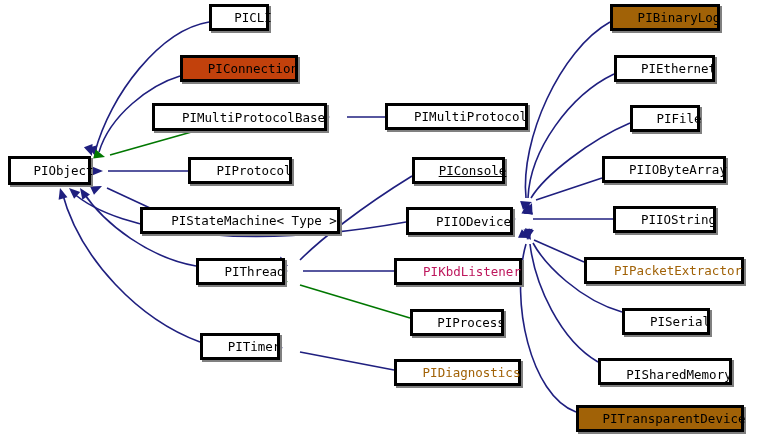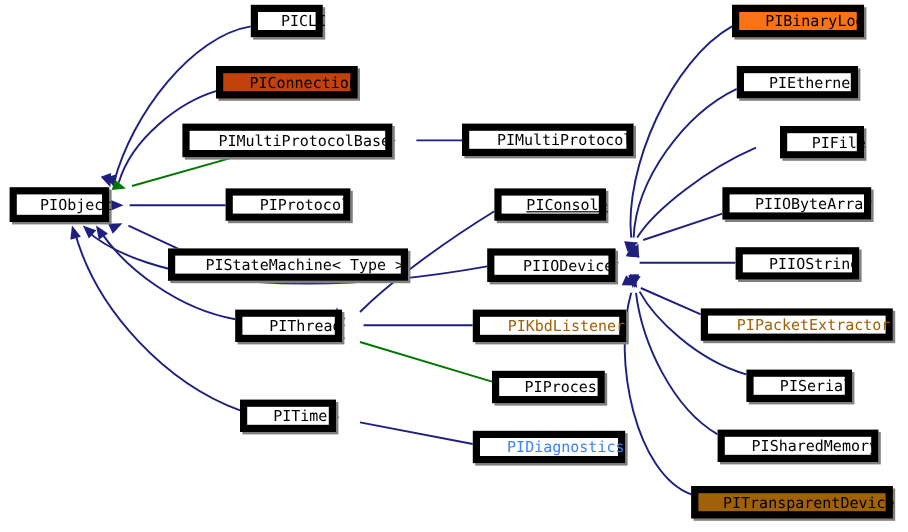--- a/index.html
+++ b/index.html
@@ -21,21 +21,21 @@
     position: absolute;
     left: 0;
     top: 0;
     width: 757px;
     height: 443px;
   }
   .node {
     position: absolute;
     box-sizing: border-box;
     background: #ffffff;
-    border: 6px solid #701a75;
+    border: 3px solid #701a75;
     box-shadow: 2px 2px 0 0 #808080;
     display: flex;
     align-items: center;
     justify-content: center;
     font-family: "DejaVu Sans Mono", monospace;
     font-size: 12.5px;
     color: #000000;
     letter-spacing: 0px;
     white-space: nowrap;
     z-index: 5;
@@ -118,36 +118,36 @@
     </div>
     <div class="node" style="left: 200px; top: 333px; width: 80px; height: 27px; border-color: rgb(0, 0, 0); background: rgb(255, 255, 255); color: rgb(0, 0, 0); box-shadow: rgb(128, 128, 128) 2px 2px 0px 0px;">
       <span>PITimer</span>
     </div>
     <div class="node" style="left: 412px; top: 157px; width: 93px; height: 27px; border-color: rgb(0, 0, 0); background: rgb(255, 255, 255); color: rgb(0, 0, 0); box-shadow: rgb(128, 128, 128) 2px 2px 0px 0px; text-decoration: underline;">
       <span>PIConsole</span>
     </div>
     <div class="node" style="left: 406px; top: 207px; width: 107px; height: 28px; border-color: rgb(0, 0, 0); background: rgb(255, 255, 255); color: rgb(0, 0, 0); box-shadow: rgb(128, 128, 128) 2px 2px 0px 0px;">
       <span>PIIODevice</span>
     </div>
-    <div class="node" style="left: 394px; top: 258px; width: 128px; height: 27px; border-color: rgb(0, 0, 0); background: rgb(255, 255, 255); color: #a16207; box-shadow: rgb(128, 128, 128) 2px 2px 0px 0px;">
+    <div class="node" style="left: 394px; top: 258px; width: 128px; height: 27px; border-color: rgb(0, 0, 0); background: rgb(255, 255, 255); color: #be185d; box-shadow: rgb(128, 128, 128) 2px 2px 0px 0px;">
       <span>PIKbdListener</span>
     </div>
     <div class="node" style="left: 410px; top: 309px; width: 94px; height: 27px; border-color: rgb(0, 0, 0); background: rgb(255, 255, 255); color: rgb(0, 0, 0); box-shadow: rgb(128, 128, 128) 2px 2px 0px 0px;">
       <span>PIProcess</span>
     </div>
-    <div class="node" style="left: 394px; top: 359px; width: 127px; height: 27px; border-color: rgb(0, 0, 0); background: rgb(255, 255, 255); color: #3b82f6; box-shadow: rgb(128, 128, 128) 2px 2px 0px 0px;">
+    <div class="node" style="left: 394px; top: 359px; width: 127px; height: 27px; border-color: rgb(0, 0, 0); background: rgb(255, 255, 255); color: #a16207; box-shadow: rgb(128, 128, 128) 2px 2px 0px 0px;">
       <span>PIDiagnostics</span>
     </div>
-    <div class="node" style="left: 610px; top: 4px; width: 110px; height: 27px; border-color: rgb(0, 0, 0); background: #f97316; color: rgb(0, 0, 0); box-shadow: rgb(128, 128, 128) 2px 2px 0px 0px;">
+    <div class="node" style="left: 610px; top: 4px; width: 110px; height: 27px; border-color: rgb(0, 0, 0); background: #a16207; color: rgb(0, 0, 0); box-shadow: rgb(128, 128, 128) 2px 2px 0px 0px;">
       <span>PIBinaryLog</span>
     </div>
     <div class="node" style="left: 614px; top: 55px; width: 101px; height: 27px; border-color: rgb(0, 0, 0); background: rgb(255, 255, 255); color: rgb(0, 0, 0); box-shadow: rgb(128, 128, 128) 2px 2px 0px 0px;">
       <span>PIEthernet</span>
     </div>
-    <div class="node" style="left: 630px; top: 105px; width: 70px; height: 27px; border-color: rgb(0, 0, 0); background: rgb(255, 255, 255); color: rgb(0, 0, 0); box-shadow: rgb(128, 128, 128) 2px 2px 0px 0px; margin-left: 20px;">
+    <div class="node" style="left: 630px; top: 105px; width: 70px; height: 27px; border-color: rgb(0, 0, 0); background: rgb(255, 255, 255); color: rgb(0, 0, 0); box-shadow: rgb(128, 128, 128) 2px 2px 0px 0px;">
       <span>PIFile</span>
     </div>
     <div class="node" style="left: 602px; top: 156px; width: 124px; height: 27px; border-color: rgb(0, 0, 0); background: rgb(255, 255, 255); color: rgb(0, 0, 0); box-shadow: rgb(128, 128, 128) 2px 2px 0px 0px;">
       <span>PIIOByteArray</span>
     </div>
     <div class="node" style="left: 613px; top: 206px; width: 103px; height: 27px; border-color: rgb(0, 0, 0); background: rgb(255, 255, 255); color: rgb(0, 0, 0); box-shadow: rgb(128, 128, 128) 2px 2px 0px 0px;">
       <span>PIIOString</span>
     </div>
     <div class="node" style="left: 584px; top: 257px; width: 160px; height: 27px; border-color: rgb(0, 0, 0); background: rgb(255, 255, 255); color: #a16207; box-shadow: rgb(128, 128, 128) 2px 2px 0px 0px;">
       <span>PIPacketExtractor</span>

